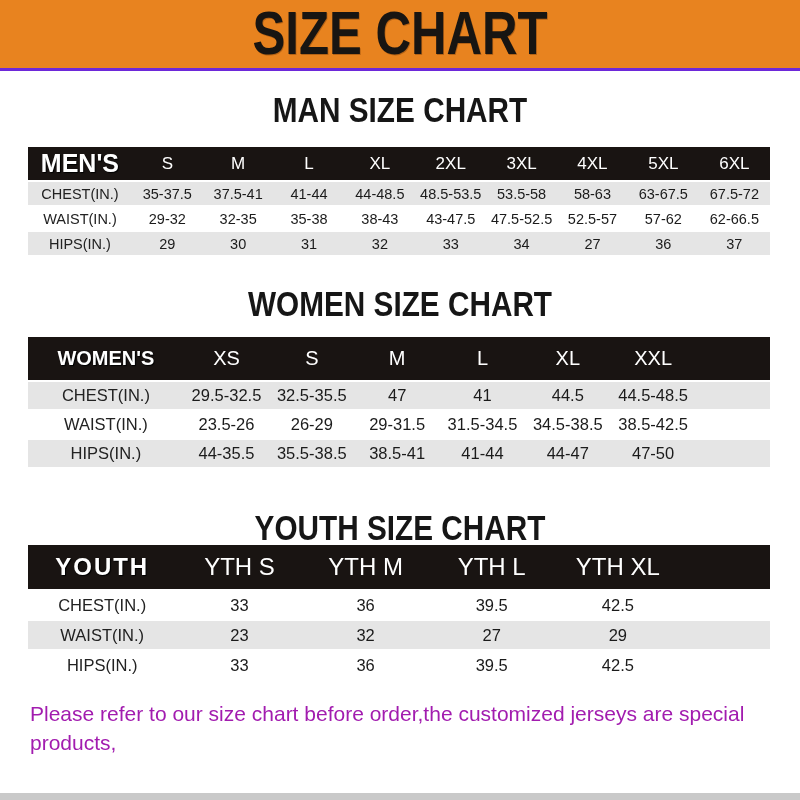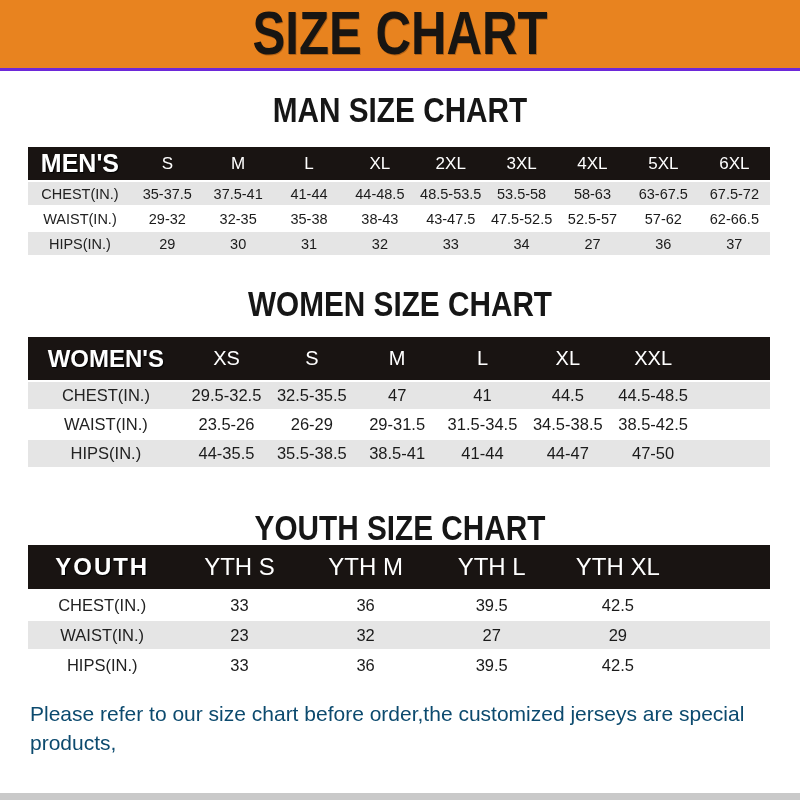--- a/index.html
+++ b/index.html
@@ -86,33 +86,33 @@
   
   .table-men { margin-top: 20px; }
   .table-men thead th { height: 33px; font-size: 17px; }
   .table-men th.corner { font-size: 25px; }
   .table-men tbody td { height: 23px; font-size: 14.5px; }
   .table-men td.row-label { font-size: 14.5px; }
 
   
   .table-women { margin-top: 16px; }
   .table-women thead th { height: 43px; font-size: 20px; }
-  .table-women th.corner { font-size: 24px; }
+  .table-women th.corner { font-size: 20px; }
   .table-women tbody td { height: 27px; font-size: 16.5px; }
 
   
   .table-youth { }
   .table-youth thead th { height: 44px; font-size: 24px; }
   .table-youth th.corner { font-size: 24px; letter-spacing: 2px; }
   .table-youth tbody td { height: 28px; font-size: 16.5px; }
 
   
   .footer-note {
     margin: 20px 0 0 30px;
-    color: #0c4a6e;
+    color: #a21caf;
     font-size: 21px;
     line-height: 29px;
   }
   .bottom-strip {
     position: absolute;
     left: 0;
     bottom: 0;
     width: 800px;
     height: 7px;
     background: #C9C9C9;

